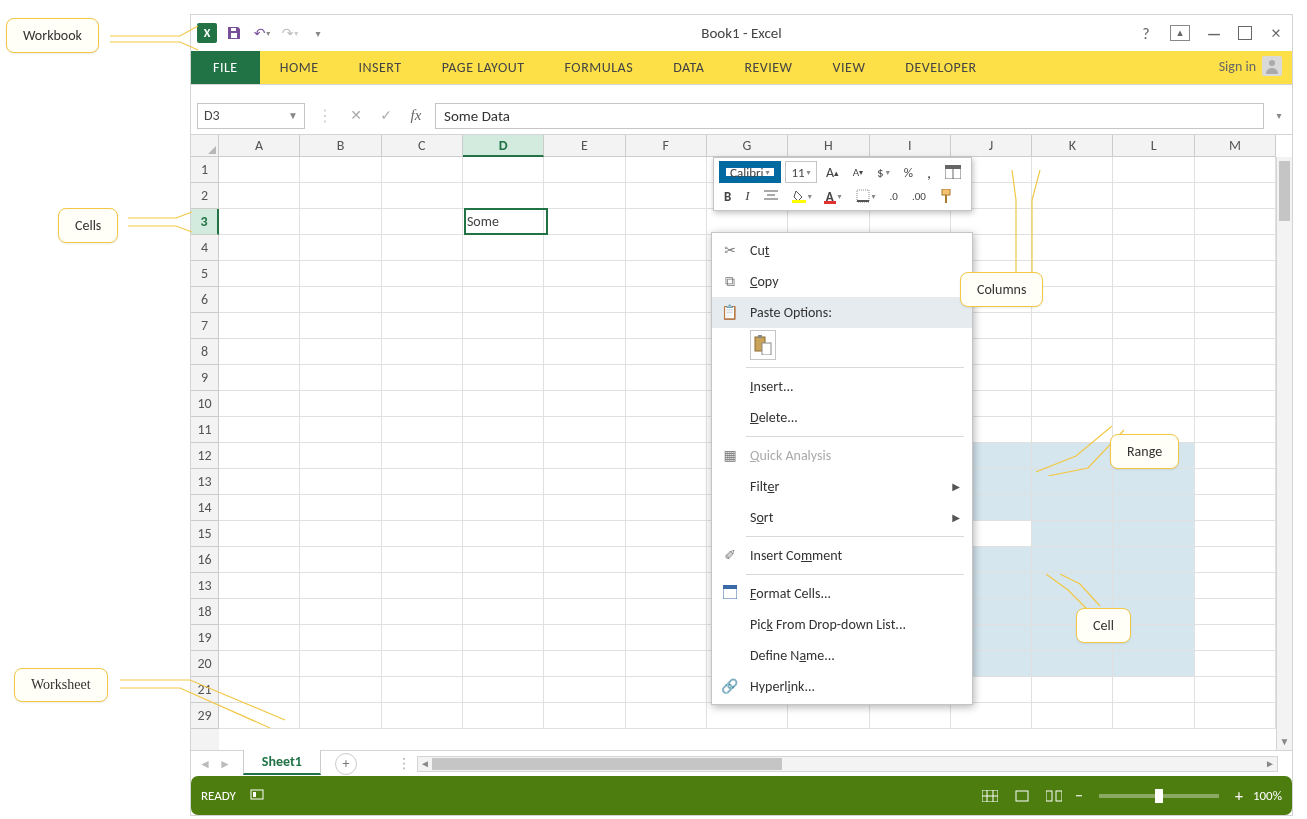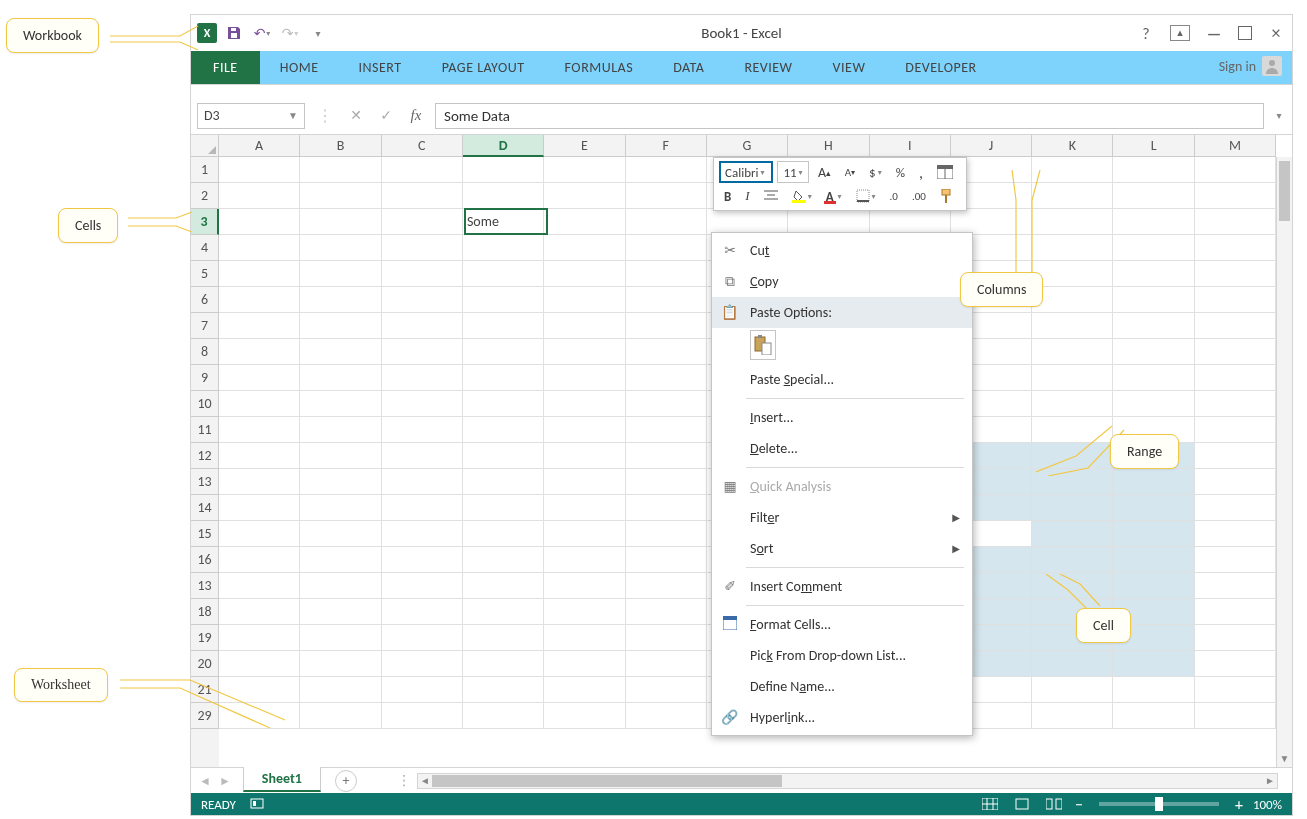--- a/index.html
+++ b/index.html
@@ -14,21 +14,21 @@
 
 .titlebar { height:36px; display:flex; align-items:center; background:#fff; padding:0 6px; position:relative; }
 .qat { display:flex; align-items:center; gap:6px; }
 .excel-logo { width:20px; height:20px; background:#217346; color:#fff; display:flex; align-items:center; justify-content:center; font-size:12px; font-weight:bold; border-radius:2px; }
 .qat-btn { width:22px; height:22px; display:flex; align-items:center; justify-content:center; color:#7a4f9a; font-size:14px; }
 .title-center { position:absolute; left:0; right:0; text-align:center; font-size:15px; color:#444; pointer-events:none; }
 .win-controls { margin-left:auto; display:flex; align-items:center; gap:14px; color:#666; font-size:16px; }
 .win-controls span { width:20px; text-align:center; }
 
 
-.ribbon-tabs { height:34px; display:flex; align-items:flex-end; background:#7dd3fc; border-bottom:1px solid #d4d4d4; padding-left:0; }
+.ribbon-tabs { height:34px; display:flex; align-items:flex-end; background:#fde047; border-bottom:1px solid #d4d4d4; padding-left:0; }
 .ribbon-tab { padding:8px 20px; font-size:14px; color:#444; letter-spacing:0.5px; }
 .ribbon-tab.file { background:#217346; color:#fff; padding:8px 22px; }
 .signin { margin-left:auto; padding:8px 10px; display:flex; align-items:center; gap:6px; font-size:14px; color:#666; }
 .avatar { width:20px; height:20px; background:#d9d9d9; border-radius:2px; display:flex; align-items:center; justify-content:center; overflow:hidden; }
 
 
 .formula-area { height:38px; border-bottom:1px solid #d4d4d4; display:flex; align-items:center; background:#fff; padding:0 6px; gap:8px; margin-top:12px; }
 .name-box { width:108px; height:26px; border:1px solid #c5c5c5; display:flex; align-items:center; justify-content:space-between; padding:0 6px; font-size:14px; color:#444; }
 .name-box .dd { color:#888; font-size:10px; }
 .fx-divider { color:#ccc; font-size:16px; margin:0 4px; }
@@ -54,21 +54,21 @@
 .cell.sel-active { background:#fff; }
 .active-outline { position:absolute; border:2px solid #217346; pointer-events:none; }
 .vscroll { position:absolute; right:0; top:22px; bottom:0; width:16px; background:#f3f3f3; border-left:1px solid #d4d4d4; }
 .vscroll .thumb{ position:absolute; left:2px; right:2px; top:4px; height:60px; background:#c5c5c5; }
 .vscroll .arr-dn{position:absolute;bottom:2px;left:0;right:0;text-align:center;font-size:10px;color:#888;}
 
 
 .mini-toolbar { position:absolute; background:#fff; border:1px solid #c5c5c5; box-shadow:1px 2px 6px rgba(0,0,0,0.25); padding:3px 5px; display:flex; flex-direction:column; gap:2px; z-index:150; }
 .mini-row { display:flex; align-items:center; gap:4px; }
 .mini-item { height:22px; display:flex; align-items:center; justify-content:center; padding:0 4px; border:1px solid transparent; font-size:13px; color:#444; }
-.mini-font { width:54px; border:2px solid #0369a1; justify-content:flex-start; padding:0 4px; font-size:13px; }
+.mini-font { width:62px; border:7px solid #0369a1; justify-content:flex-start; padding:0 4px; font-size:13px; }
 .mini-size { width:32px; border:1px solid #c5c5c5; }
 .mini-dd { font-size:8px; color:#888; margin-left:2px; }
 .btn-A-big{font-size:14px;} .btn-A-big sup{font-size:9px;}
 .btn-A-small{font-size:11px;} .btn-A-small sup{font-size:8px;}
 
 
 .context-menu { position:absolute; background:#fff; border:1px solid #c5c5c5; box-shadow:1px 2px 8px rgba(0,0,0,0.3); width:262px; padding:2px 0; z-index:150; }
 .cm-item { height:31px; display:flex; align-items:center; padding:0 12px 0 8px; font-size:14px; color:#333; gap:10px; }
 .cm-item.hover { background:#e6ebef; }
 .cm-item.disabled { color:#aaa; }
@@ -86,21 +86,21 @@
 .sheet-tab { border:1px solid #ccc; border-top:none; padding:3px 18px; font-size:14px; color:#217346; border-bottom:2px solid #217346; font-weight:bold; background:#fff; position:relative; top:-1px;}
 .sheet-add { width:22px; height:22px; border:1px solid #ccc; border-radius:50%; display:flex; align-items:center; justify-content:center; margin-left:14px; color:#777; font-size:14px; }
 .hscroll-area{flex:1; display:flex; align-items:center; margin-left:40px;}
 .hscroll-area .dots{color:#aaa; font-size:14px; margin-right:6px;}
 .hscroll{flex:1; height:16px; background:#f3f3f3; border:1px solid #d4d4d4; position:relative; margin-right:6px;}
 .hscroll .thumb{position:absolute;left:14px;top:1px;bottom:1px;width:350px;background:#c5c5c5;}
 .hscroll .al,.hscroll .ar{position:absolute;top:0;bottom:0;width:14px;display:flex;align-items:center;justify-content:center;font-size:10px;color:#888;}
 .hscroll .al{left:0;} .hscroll .ar{right:0;}
 
 
-.status-bar { height:22px; background:#0f766e; color:#fff; display:flex; align-items:center; padding:0 10px; font-size:13px; }
+.status-bar { height:39px; background:#4d7c0f; color:#fff; display:flex; align-items:center; padding:0 10px; font-size:13px;border-radius:7px; }
 .status-left { display:flex; align-items:center; gap:14px; }
 .status-right { margin-left:auto; display:flex; align-items:center; gap:10px; }
 .view-btn { width:22px; height:18px; display:flex; align-items:center; justify-content:center; font-size:13px; }
 .zoom-slider { width:120px; height:4px; background:rgba(255,255,255,0.35); position:relative; margin:0 6px; }
 .zoom-slider .tick{position:absolute;left:50%;top:-3px;bottom:-3px;width:1px;background:rgba(255,255,255,0.6);}
 .zoom-slider .handle{position:absolute;left:50%;top:-5px;width:8px;height:14px;background:#fff;transform:translateX(-50%);}    
 </style>
 </head>
 <body>
 
@@ -716,24 +716,20 @@
       <span class="cm-icon">📋</span>
       <span class="cm-label">Paste Options:</span>
     </div>
   <div class="cm-paste-opts"><span class="cm-paste-btn">
         <svg width="18" height="20" viewBox="0 0 18 20">
           <rect x="1" y="2" width="10" height="14" fill="#c9a35a" stroke="#8a6a2c"></rect>
           <rect x="4" y="0" width="4" height="3" fill="#888"></rect>
           <rect x="8" y="8" width="9" height="12" fill="#fff" stroke="#888"></rect>
         </svg>
       </span></div>
-  <div class="cm-item">
-      <span class="cm-icon"></span>
-      <span class="cm-label">Paste <u class="accel">S</u>pecial...</span>
-    </div>
   <div class="cm-sep"></div>
   <div class="cm-item">
       <span class="cm-icon"></span>
       <span class="cm-label"><u class="accel">I</u>nsert...</span>
     </div>
   <div class="cm-item">
       <span class="cm-icon"></span>
       <span class="cm-label"><u class="accel">D</u>elete...</span>
     </div>
   <div class="cm-sep"></div>

